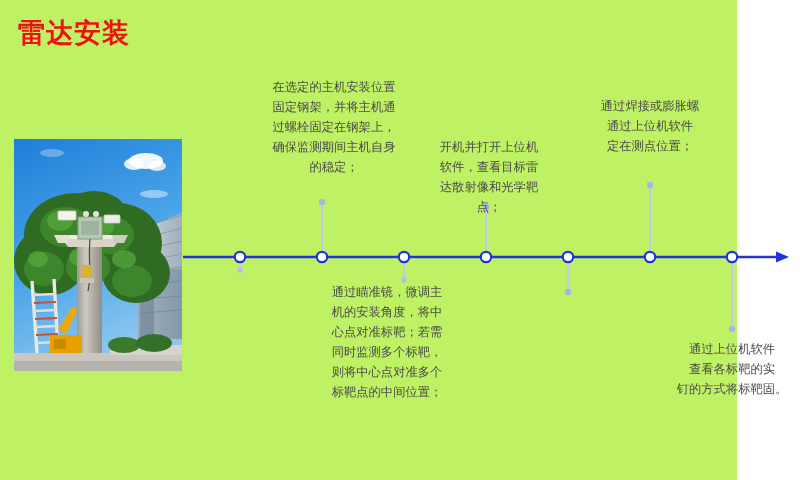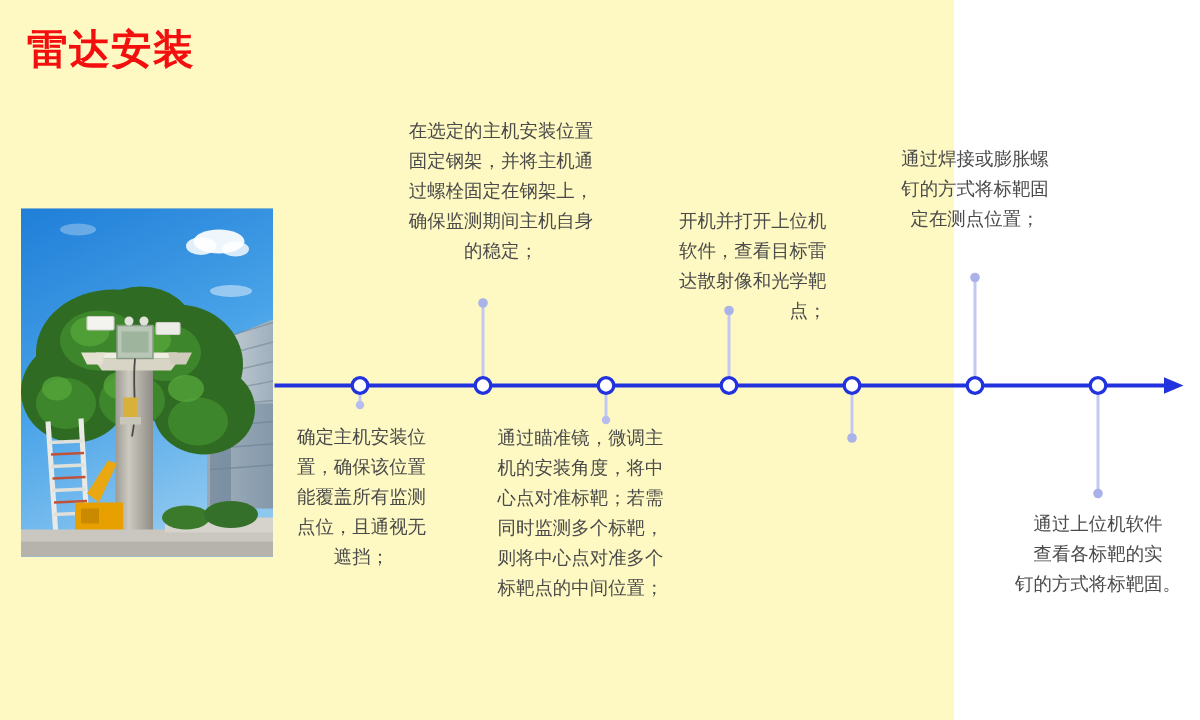--- a/index.html
+++ b/index.html
@@ -8,23 +8,24 @@
   }
   body {
     width: 800px;
     height: 480px;
     background: #ffffff;
     font-family: "Liberation Sans", "DejaVu Sans", sans-serif;
     overflow: hidden;
   }
   #slide {
     position: relative;
-    width: 636px;
+    width: 719px;
     height: 480px;
-    background: #fef9c3;
+    background: #bef264;
+    padding-left: 18px;
   }
 
   
   .slide-title {
     position: absolute;
     left: 18px;
     top: 19px;
     font-size: 27px;
     font-weight: bold;
     color: #f40f0f;
@@ -223,46 +224,41 @@
       <circle cx="240" cy="257" r="5.2" fill="#ffffff" stroke="#2233dd" stroke-width="2.2"></circle>
       <circle cx="322" cy="257" r="5.2" fill="#ffffff" stroke="#2233dd" stroke-width="2.2"></circle>
       <circle cx="404" cy="257" r="5.2" fill="#ffffff" stroke="#2233dd" stroke-width="2.2"></circle>
       <circle cx="486" cy="257" r="5.2" fill="#ffffff" stroke="#2233dd" stroke-width="2.2"></circle>
       <circle cx="568" cy="257" r="5.2" fill="#ffffff" stroke="#2233dd" stroke-width="2.2"></circle>
       <circle cx="650" cy="257" r="5.2" fill="#ffffff" stroke="#2233dd" stroke-width="2.2"></circle>
       <circle cx="732" cy="257" r="5.2" fill="#ffffff" stroke="#2233dd" stroke-width="2.2"></circle>
     </g>
   </svg>
 
-  <div class="tl-text below" style="left:180px; top:282px; width:122px;">确定主机安装位
-置，确保该位置
-能覆盖所有监测
-点位，且通视无
-遮挡；</div>
 
   <div class="tl-text above" style="left:253px; top:78px; width:162px;">在选定的主机安装位置
 固定钢架，并将主机通
 过螺栓固定在钢架上，
 确保监测期间主机自身
 的稳定；</div>
 
   <div class="tl-text below" style="left:314px; top:283px; width:146px;">通过瞄准镜，微调主
 机的安装角度，将中
 心点对准标靶；若需
 同时监测多个标靶，
 则将中心点对准多个
 标靶点的中间位置；</div>
 
-  <div class="tl-text above" style="left:427px; top:138px; width:124px;text-align:right;">开机并打开上位机
+  <div class="tl-text above" style="left:427px; top:138px; width:124px;">开机并打开上位机
 软件，查看目标雷
 达散射像和光学靶
 点；</div>
 
 
   <div class="tl-text above" style="left:584px; top:97px; width:132px;">通过焊接或膨胀螺
-钉的方式将标靶固
+通过上位机软件
 定在测点位置；</div>
 
   <div class="tl-text below" style="left:668px; top:340px; width:128px;">通过上位机软件
 查看各标靶的实
 钉的方式将标靶固。</div>
 
 </div>
 
 </body></html>

